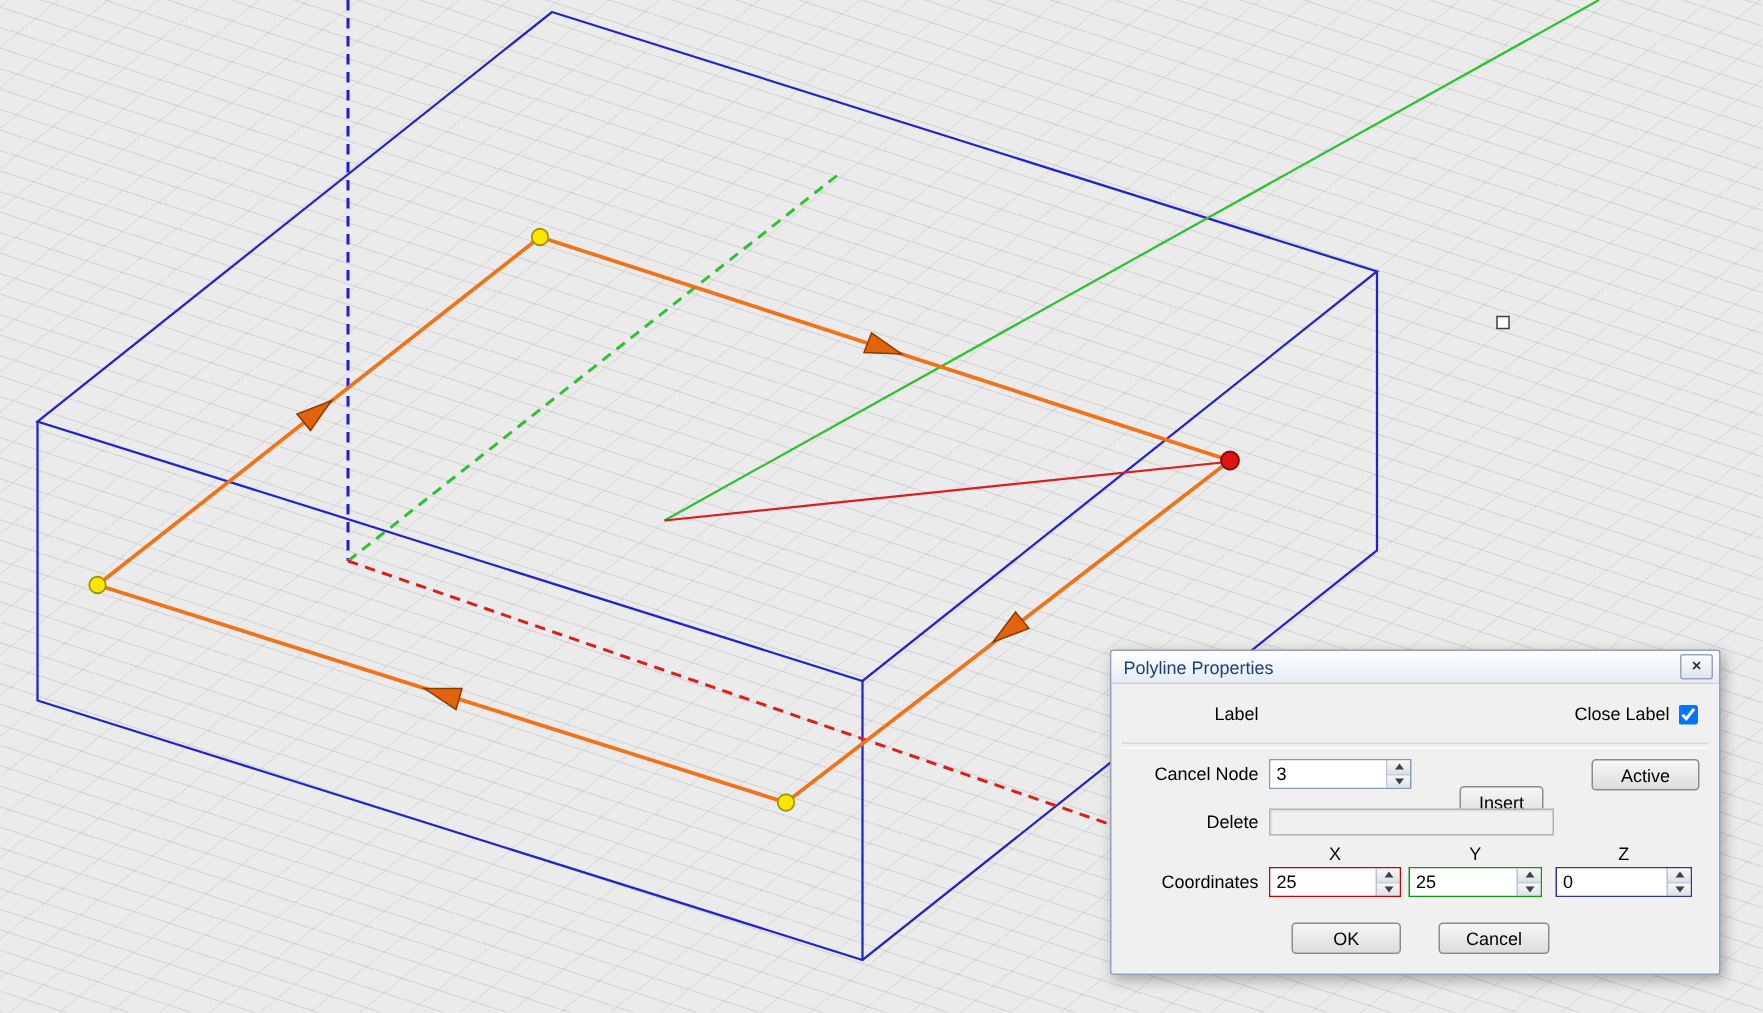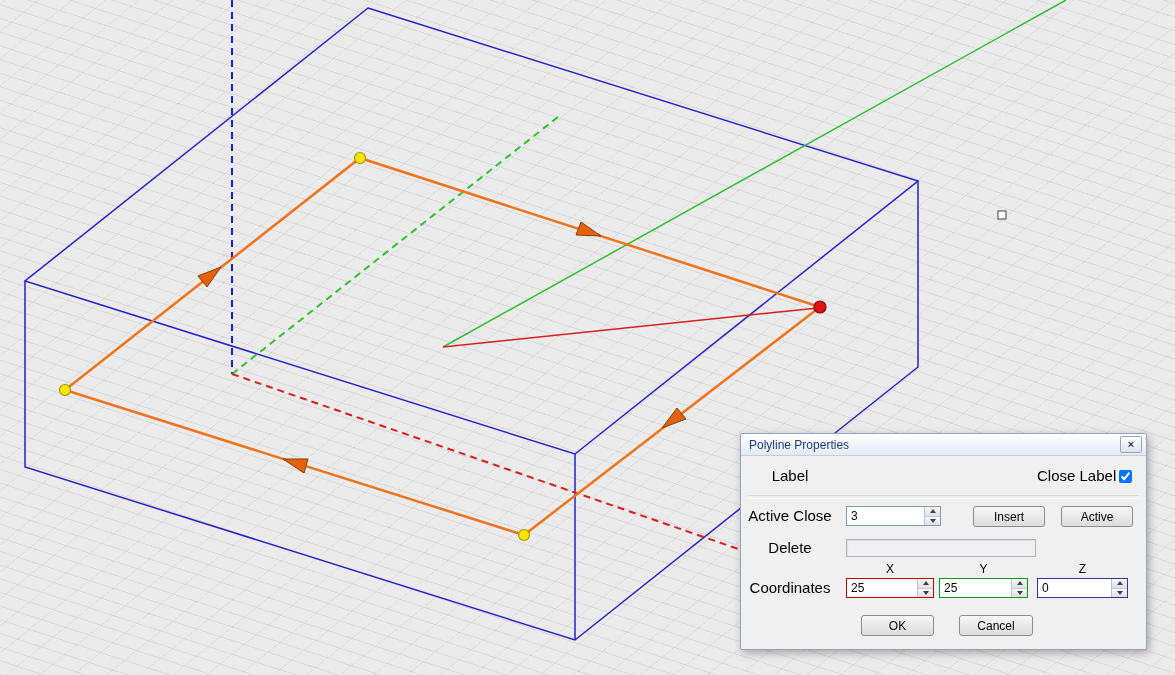--- a/index.html
+++ b/index.html
@@ -31,21 +31,21 @@
     border-bottom:1px solid #c6cdd8;border-radius:2px 2px 0 0;gap:33px;
   }
   .title{flex:1;color:#1b3f77;font-size:12px;}
   .closebtn{
     width:20px;height:15px;display:flex;align-items:center;justify-content:center;
     border:1px solid #97a5b9;border-radius:2px;
     background:linear-gradient(#fefefe,#dde4ee);
     font-size:11px;font-weight:bold;color:#333;line-height:1;cursor:default;
   }
   .dlg-el{position:absolute;}
-  .lbl{font-size:15px;color:#000;text-align:center;line-height:20px;white-space:nowrap;}
+  .lbl{font-size:12px;color:#000;text-align:right;line-height:20px;white-space:nowrap;}
   .txt{
     border:1px solid #7f9db9;background:#fff;color:#000;
     font-family:"Liberation Sans",sans-serif;font-size:12px;padding:1px 4px;box-sizing:border-box;
   }
   .spinfield{
     display:flex;border:1px solid #7f9db9;background:#fff;box-sizing:border-box;align-items:stretch;
   }
   .spinfield input{
     border:none;outline:none;flex:1;min-width:0;
     font-family:"Liberation Sans",sans-serif;font-size:12px;padding:1px 4px;background:#fff;color:#000;
@@ -119,29 +119,29 @@
       <span>×</span>
     </span>
   </div>
 
   <div class="dlg-el lbl" style="top:32px;left:0;width:98px;">Label</div>
   <div class="dlg-el lbl" style="top:32px;left:296px;width:76px;">Close Label</div>
   <input type="checkbox" class="dlg-el chk" style="top: 36px; left: 378px;" checked="true">
 
   <div class="dlg-el sep" style="top:61px;left:7px;right:7px;"></div>
 
-  <div class="dlg-el lbl" style="top:72px;left:0;width:98px;">Active Close</div>
+  <div class="dlg-el lbl" style="top:72px;left:0;width:98px;">Cancel Node</div>
   <div class="dlg-el spinfield" style="top:72px;left:105px;width:95px;height:20px;">
     <input value="3" style="">
     <div class="spin">
       <div class="up"></div>
       <div class="dn"></div>
     </div>
   </div>
-  <button class="dlg-el btn" style="top:72px;left:232px;width:72px;height:21px;">Insert</button>
+  <button class="dlg-el btn" style="top:90px;left:232px;width:56px;height:21px;">Insert</button>
   <button class="dlg-el btn" style="top:72px;left:320px;width:72px;height:21px;">Active</button>
 
   <div class="dlg-el lbl" style="top:104px;left:0;width:98px;">Delete</div>
   <div class="dlg-el parentfield" style="top:105px;left:105px;width:190px;"></div>
 
   <div class="dlg-el hdr" style="top:129px;left:105px;width:88px;">X</div>
   <div class="dlg-el hdr" style="top:129px;left:198px;width:89px;">Y</div>
   <div class="dlg-el hdr" style="top:129px;left:296px;width:91px;">Z</div>
 
   <div class="dlg-el lbl" style="top:144px;left:0;width:98px;">Coordinates</div>

